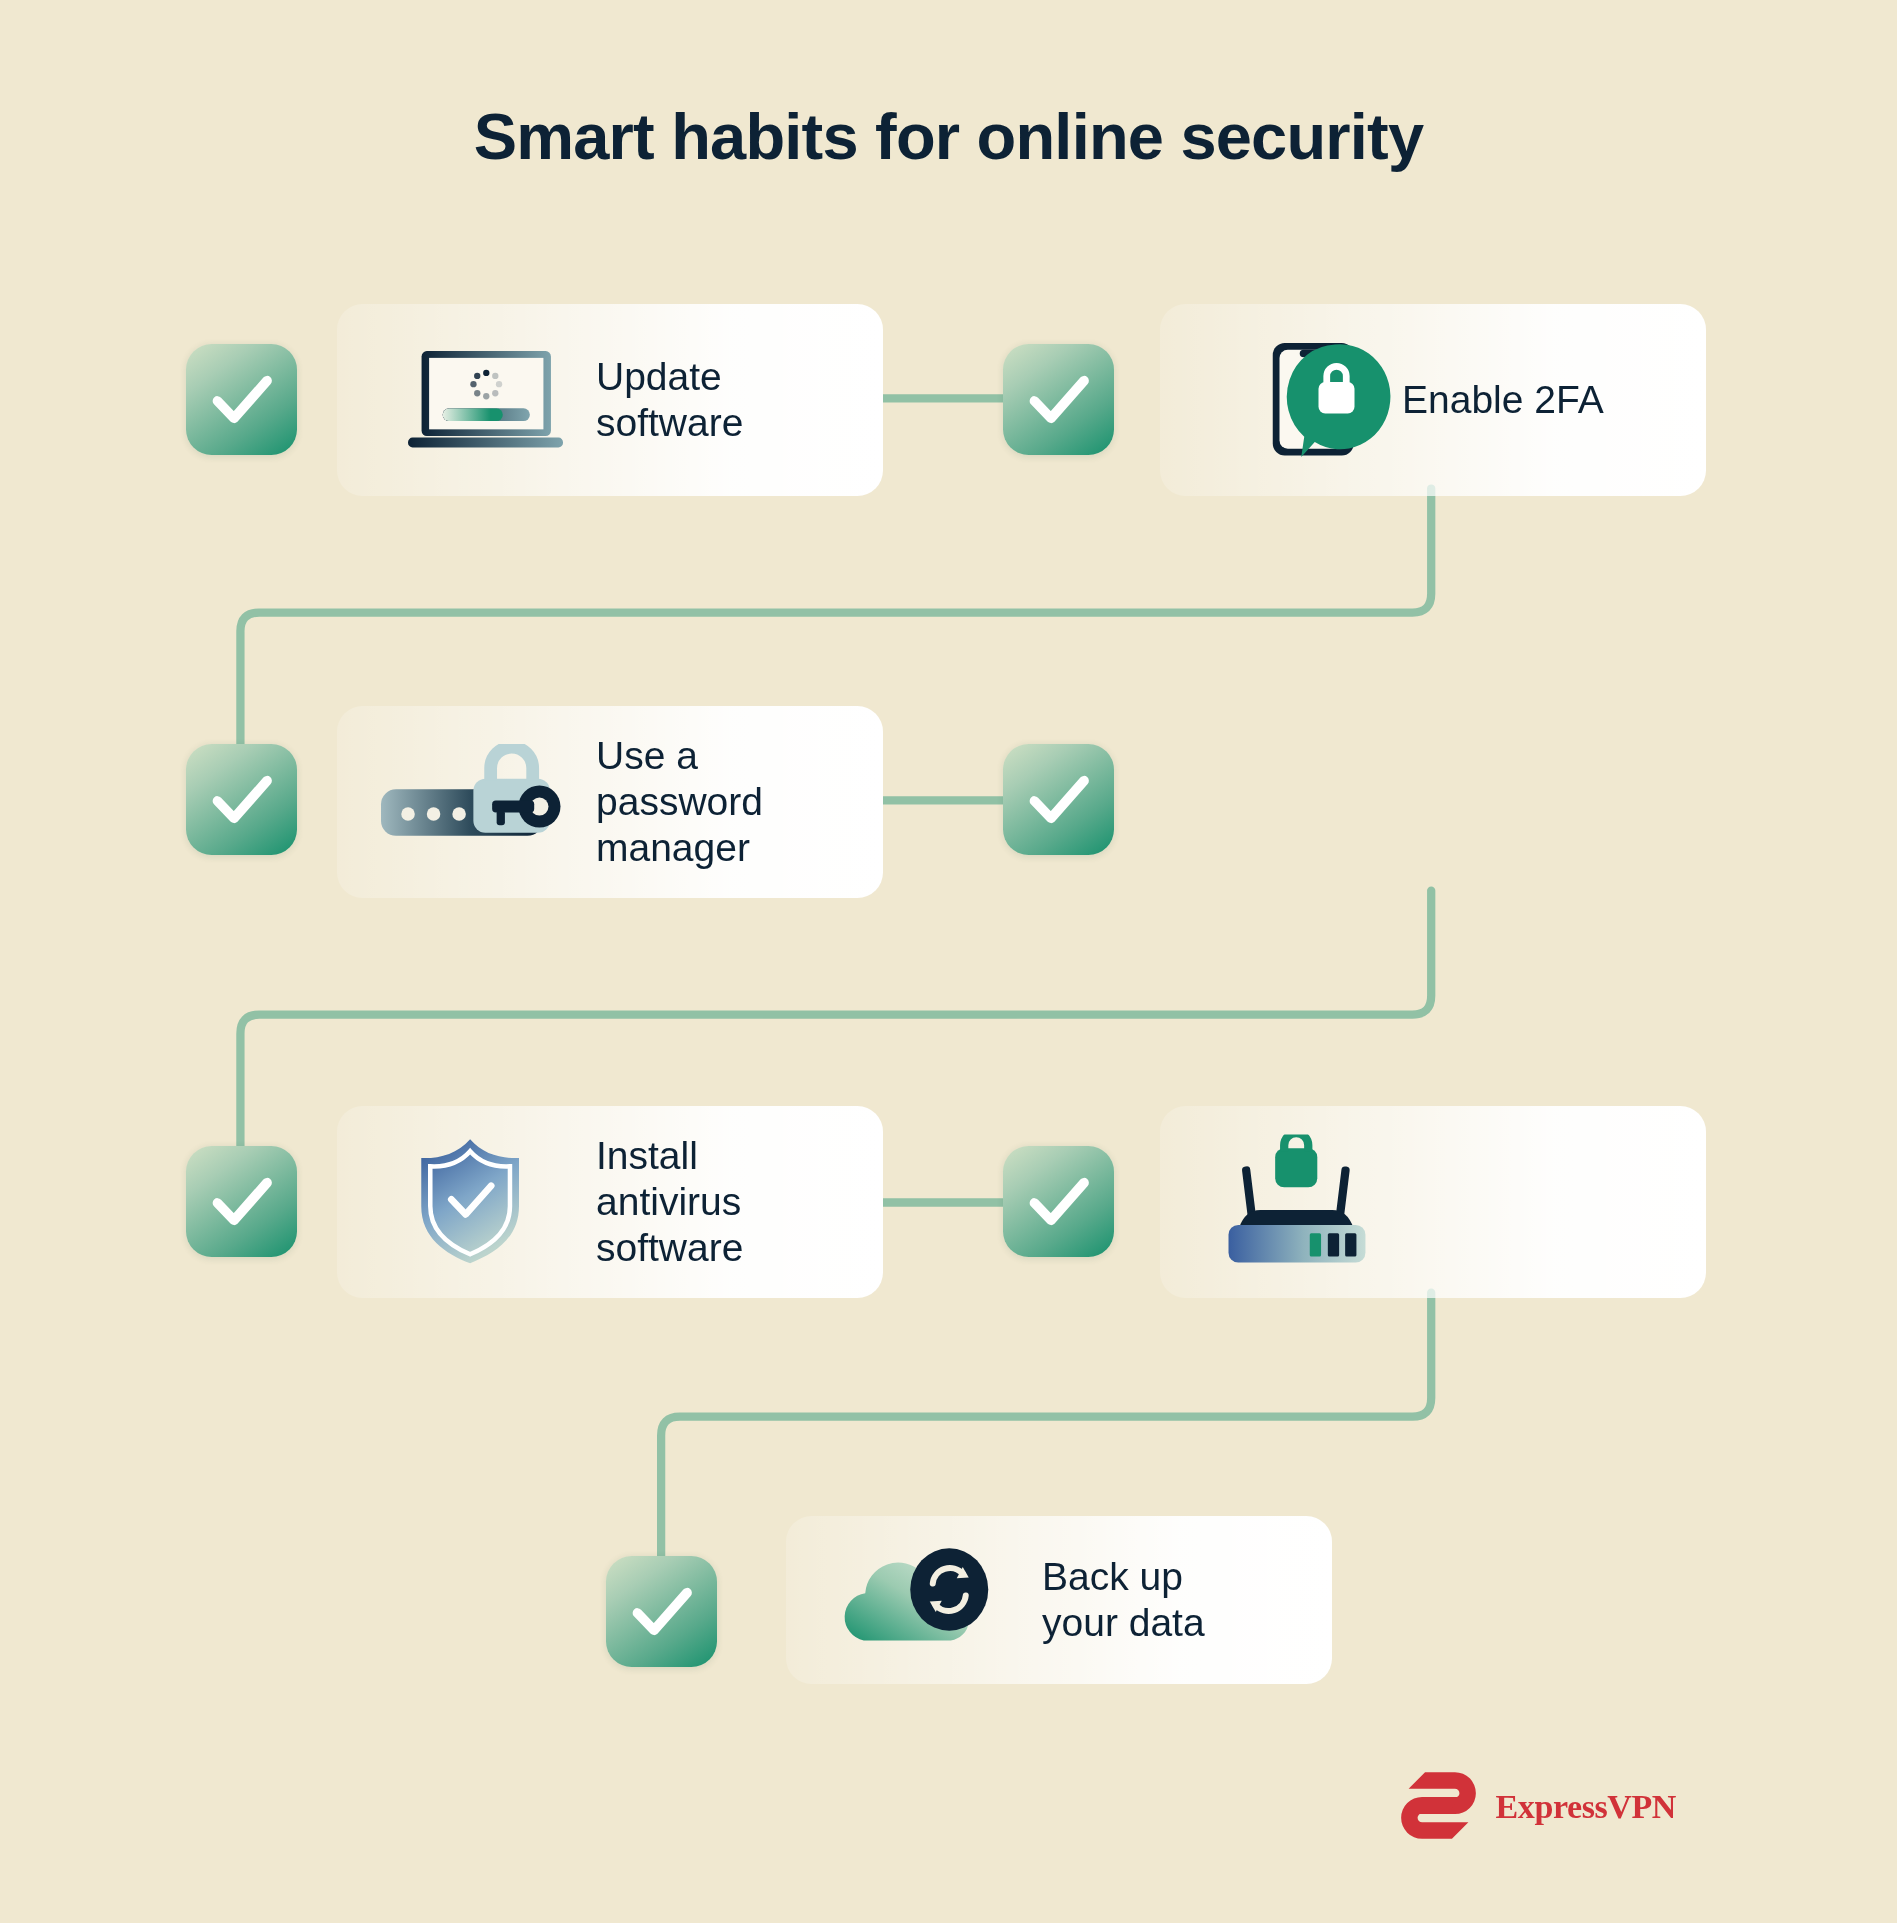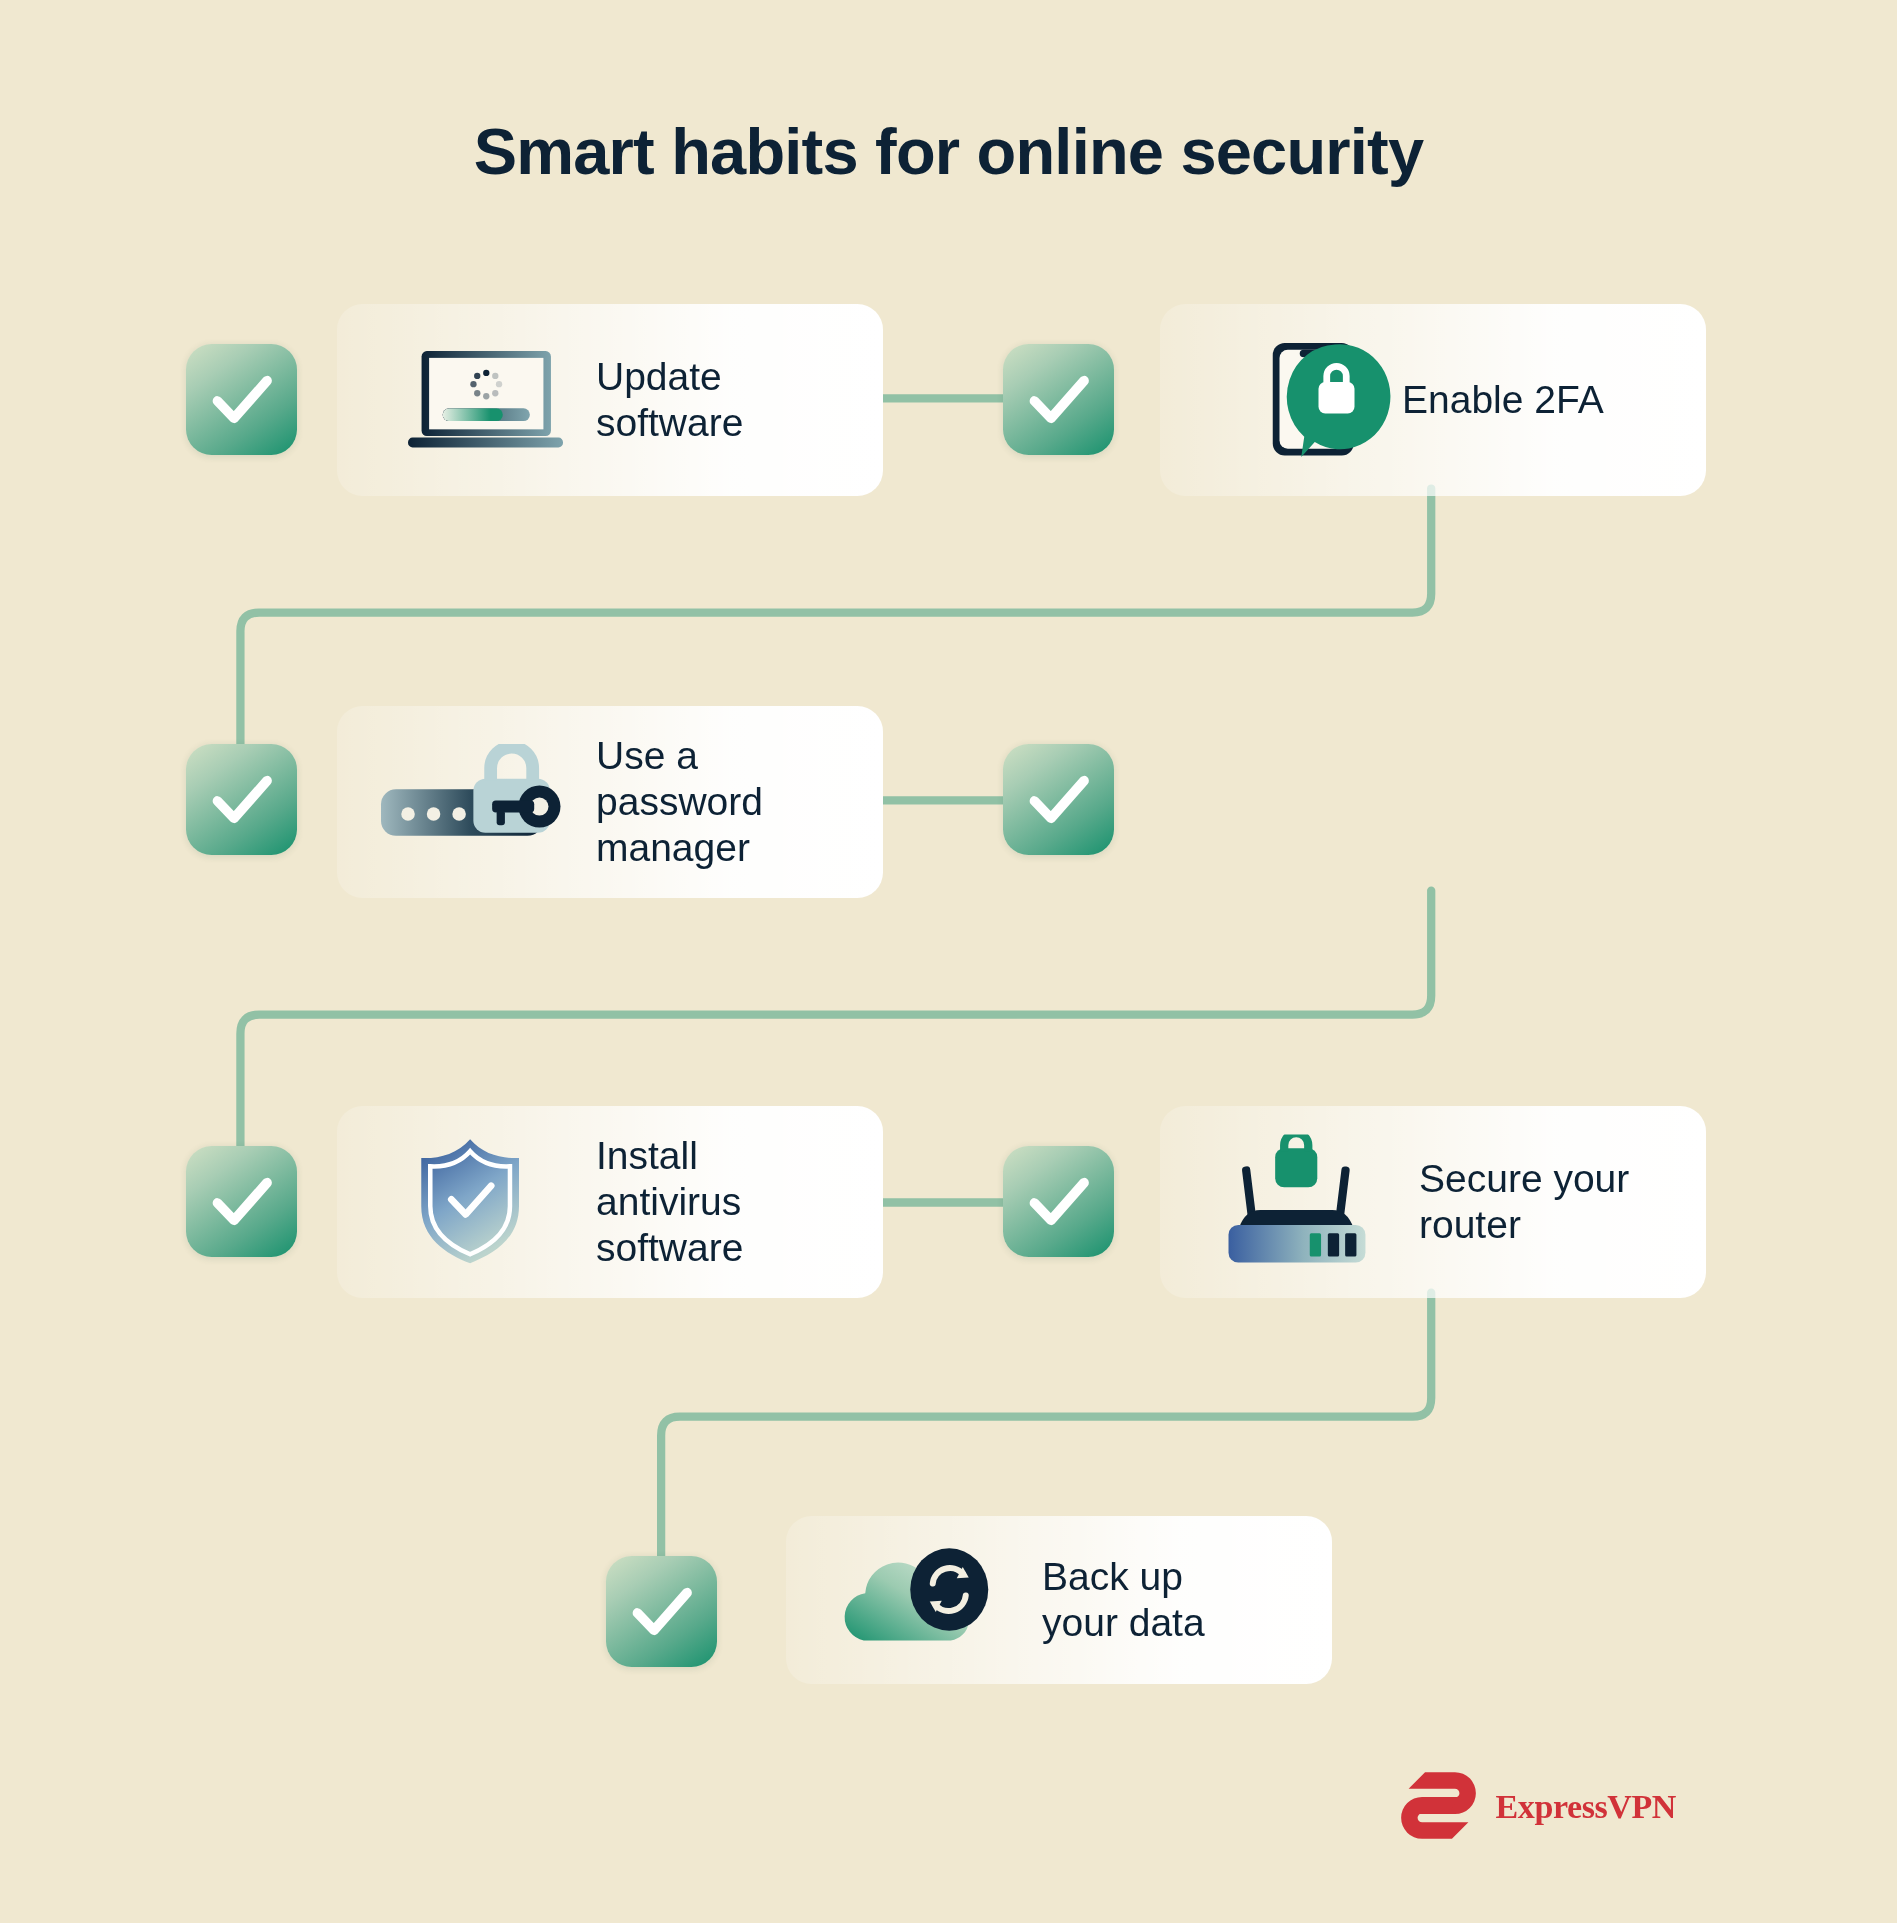--- a/index.html
+++ b/index.html
@@ -16,21 +16,20 @@
   .title {
     position:absolute;
     left:0; right:0;
     top:99px;
     text-align:center;
     font-size:65px;
     font-weight:700;
     letter-spacing:-0.8px;
     color:#0d2235;
     font-family:"Liberation Sans", sans-serif;
-    margin-top:15px;
   }
 
   
   .wires { position:absolute; inset:0; width:1897px; height:1924px; }
 
   
   .cbx {
     position:absolute;
     width:111px; height:111px;
     border-radius:25.6px;
@@ -269,22 +268,20 @@
         </g>
         <rect x="68" y="18" width="56" height="52" rx="12" fill="#17916d"></rect>
         <path d="M80 22 v-8 a16 16 0 0 1 32 0 v8" fill="none" stroke="#17916d" stroke-width="11"></path>
         <path d="M20 124 C25 108 35 100 48 100 h96 c13 0 23 8 28 24 z" fill="#0d2235"></path>
         <rect x="6" y="120" width="182" height="50" rx="13" fill="url(#rtg)"></rect>
         <rect x="114" y="131" width="15" height="31" rx="2" fill="#17916d"></rect>
         <rect x="138" y="131" width="15" height="31" rx="2" fill="#0d2235"></rect>
         <rect x="161" y="131" width="15" height="31" rx="2" fill="#0d2235"></rect>
       </svg>
     </span>
-    <span class="lbl" style="left:259px;">Secure your
-router</span>
   </div>
 
   <div class="cbx" style="left:606px; top:1556px;">
     <svg viewBox="0 0 148 148">
       <path d="M42 76 L64 99 L108 49" fill="none" stroke="#ffffff" stroke-width="13" stroke-linecap="round" stroke-linejoin="round"></path>
     </svg>
   </div>
 
   <div class="card" style="left:786px; top:1516px; width:546px; height:168px;">
     <span class="ico" style="left:49px;">

